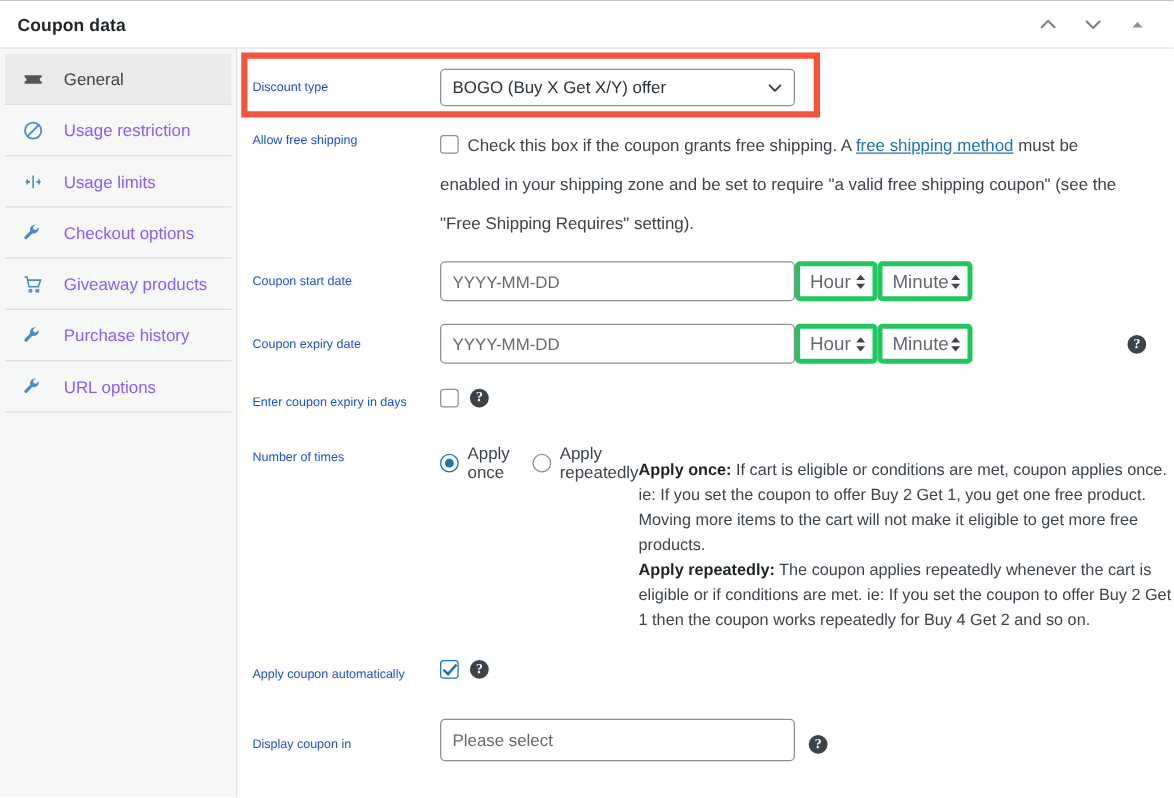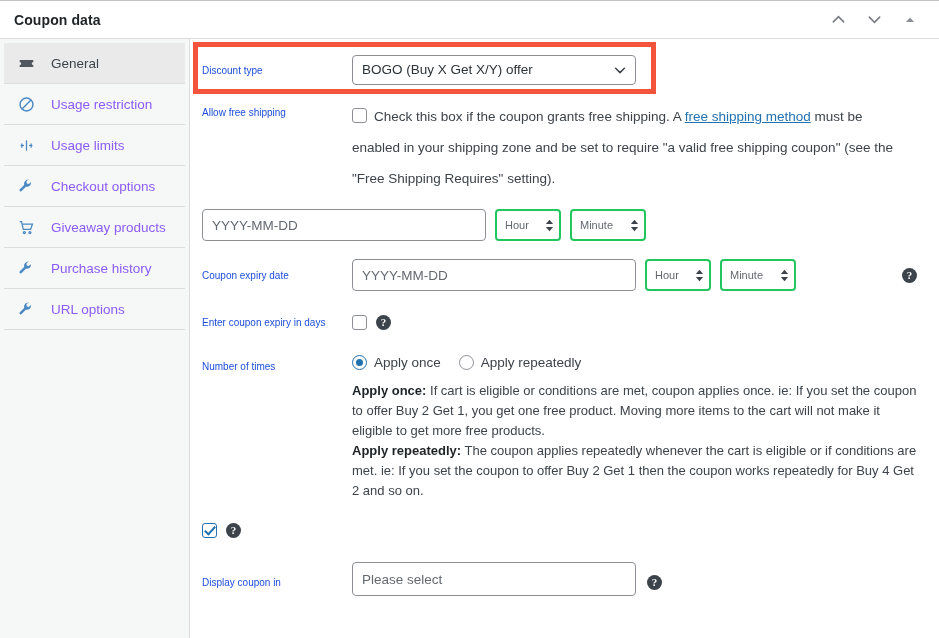--- a/index.html
+++ b/index.html
@@ -236,29 +236,28 @@
     font-size: 13.5px;
     color: #2c3338;
     padding: 8px 9px;
   }
   .txt-input::placeholder { color: #646970; opacity: 1; }
 
   .spin {
     width: 66px;
     height: 32px;
     box-sizing: border-box;
-    border: 2px solid #22c55e;
+    border: 4px solid #22c55e;
     border-radius: 4px;
     background: #fff;
-    margin-left: 9px;
     display: flex;
     align-items: center;
     justify-content: space-between;
     padding: 0 5px 0 8px;
-    font-size: 11px;
+    font-size: 15px;
     color: #646970;
     cursor: text;
   }
   .spin .arrows { display: flex; flex-direction: column; gap: 1px; color: #3c434a; }
 
   .helpdot {
     width: 15px;
     height: 15px;
     min-width: 15px;
     border-radius: 50%;
@@ -271,21 +270,21 @@
     display: inline-block;
     cursor: help;
     font-family: "Liberation Serif", serif;
   }
   .help-right {
     position: absolute;
     right: 22px;
   }
 
   
-  .row-expdays { padding-top: 11px; align-items: center; }
+  .row-expdays { padding-top: 11px; }
   .row-expdays .field-label { width: 150px; line-height: 22px; padding-top: 1px; }
   .inline-ctl { display: flex; align-items: center; gap: 9px; }
 
   
   .row-times { padding-top: 21px; }
   .row-times .field-label { padding-top: 2px; }
   .radio-line { display: flex; align-items: center; gap: 0; font-size: 13.5px; color: #3c434a; }
   .rb {
     width: 15px;
     height: 15px;
@@ -466,20 +465,21 @@
       <div class="field-row row-shipping">
         <div class="field-label">Allow free shipping</div>
         <div class="field-control">
           <div class="ship-desc">
             <span class="cb"></span><span>Check this box if the coupon grants free shipping. A </span><a href="#">free shipping method</a><span> must be enabled in your shipping zone and be set to require "a valid free shipping coupon" (see the "Free Shipping Requires" setting).</span>
           </div>
         </div>
       </div>
 
       <div class="field-row row-date">
+        <div class="field-label">Coupon start date</div>
         <div class="field-control">
           <input class="txt-input" type="text" placeholder="YYYY-MM-DD" style="">
           <div class="spin">
             <span>Hour</span>
             <span class="arrows">
               <svg width="9" height="6" viewBox="0 0 10 6">
                   <path d="M5 0.6 L9 5.2 L1 5.2 Z" fill="#3c434a"></path>
                 </svg>
               <svg width="9" height="6" viewBox="0 0 10 6">
                   <path d="M5 5.4 L1 0.8 L9 0.8 Z" fill="#3c434a"></path>
@@ -533,36 +533,37 @@
       <div class="field-row row-expdays">
         <div class="field-label">Enter coupon expiry in days</div>
         <div class="field-control inline-ctl">
           <span class="cb" style="margin-right:0"></span>
           <span class="helpdot">?</span>
         </div>
       </div>
 
       <div class="field-row row-times">
         <div class="field-label">Number of times</div>
-        <div class="field-control" style="flex-direction:column">
+        <div class="field-control" style="flex-direction:row">
           <div class="radio-line">
             <span class="rb checked"></span>
             <span>Apply once</span>
             <span class="radio-gap"></span>
             <span class="rb"></span>
             <span>Apply repeatedly</span>
           </div>
           <div class="times-desc">
             <b>Apply once:</b><span> If cart is eligible or conditions are met, coupon applies once. ie: If you set the coupon to offer Buy 2 Get 1, you get one free product. Moving more items to the cart will not make it eligible to get more free products.</span><br>
             <b>Apply repeatedly:</b><span> The coupon applies repeatedly whenever the cart is eligible or if conditions are met. ie: If you set the coupon to offer Buy 2 Get 1 then the coupon works repeatedly for Buy 4 Get 2 and so on.</span>
           </div>
         </div>
       </div>
 
       <div class="field-row row-auto">
+        <div class="field-label">Apply coupon automatically</div>
         <div class="field-control inline-ctl">
           <span class="cb checked" style="margin-right:0"></span>
           <span class="helpdot">?</span>
         </div>
       </div>
 
       <div class="field-row row-display">
         <div class="field-label">Display coupon in</div>
         <div class="field-control">
           <div class="sel2">

